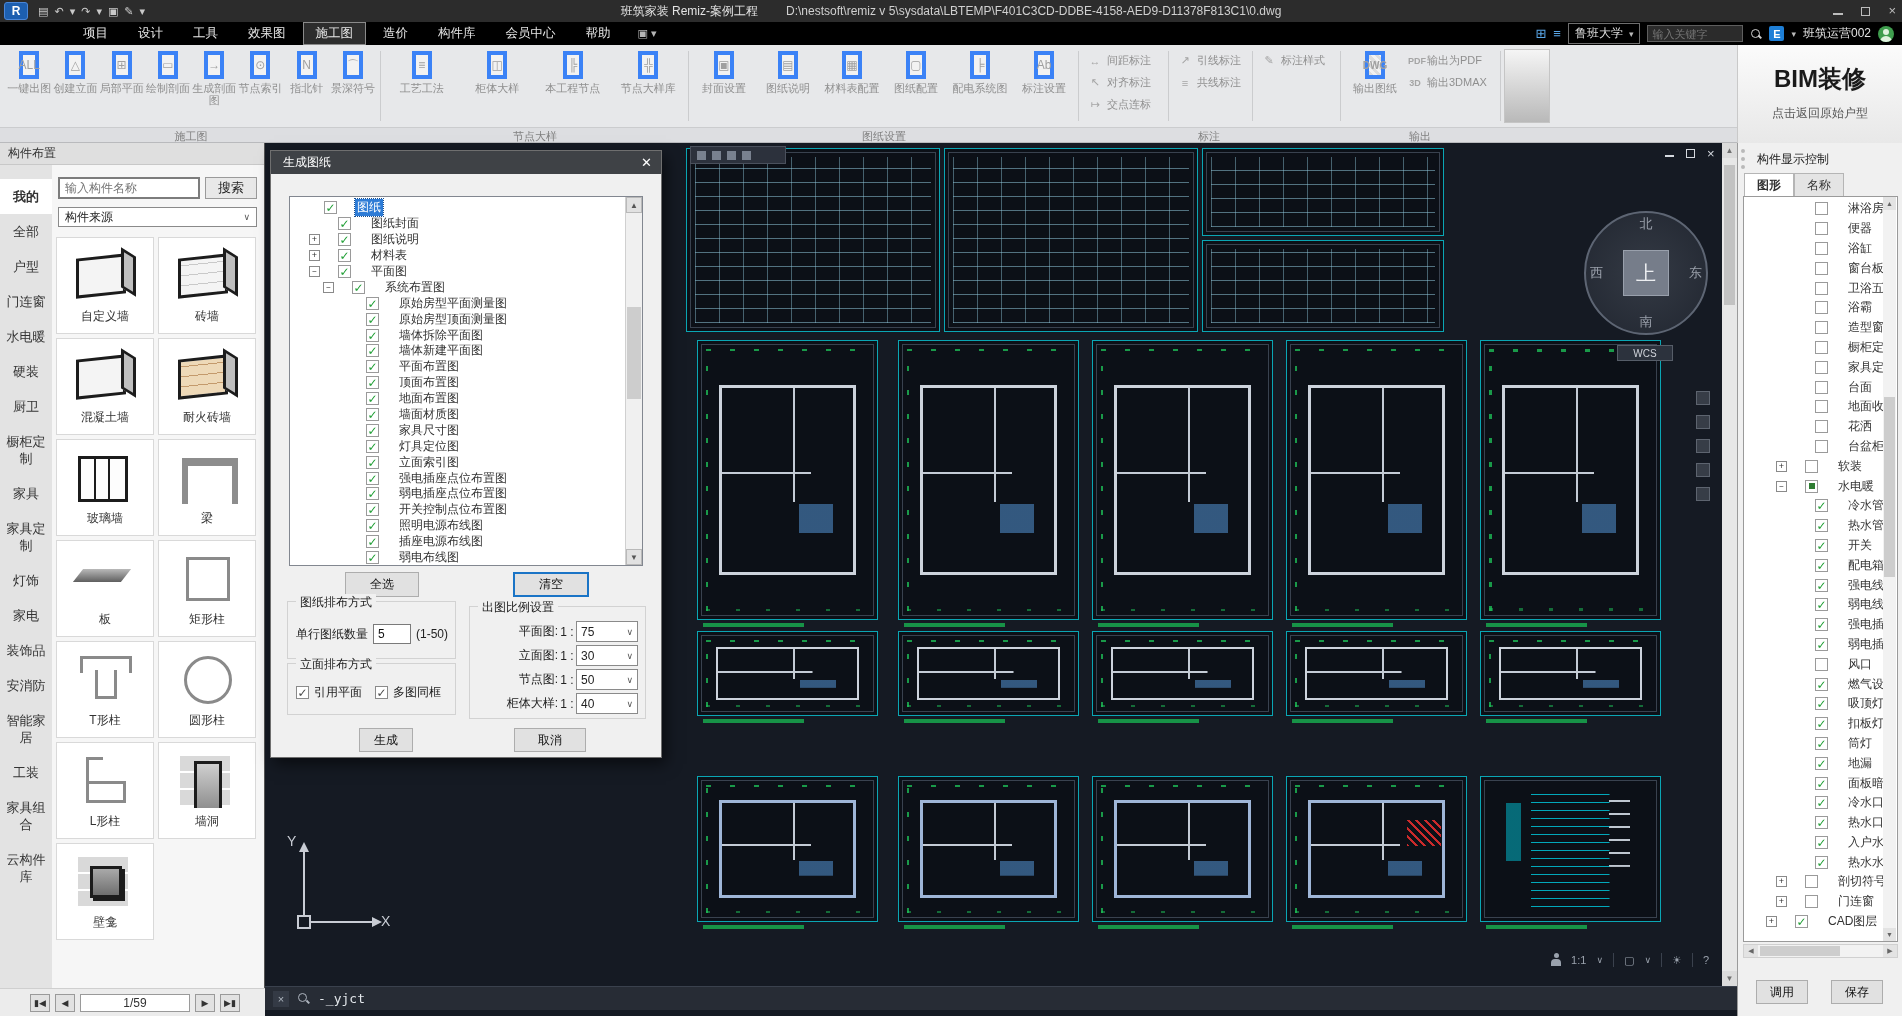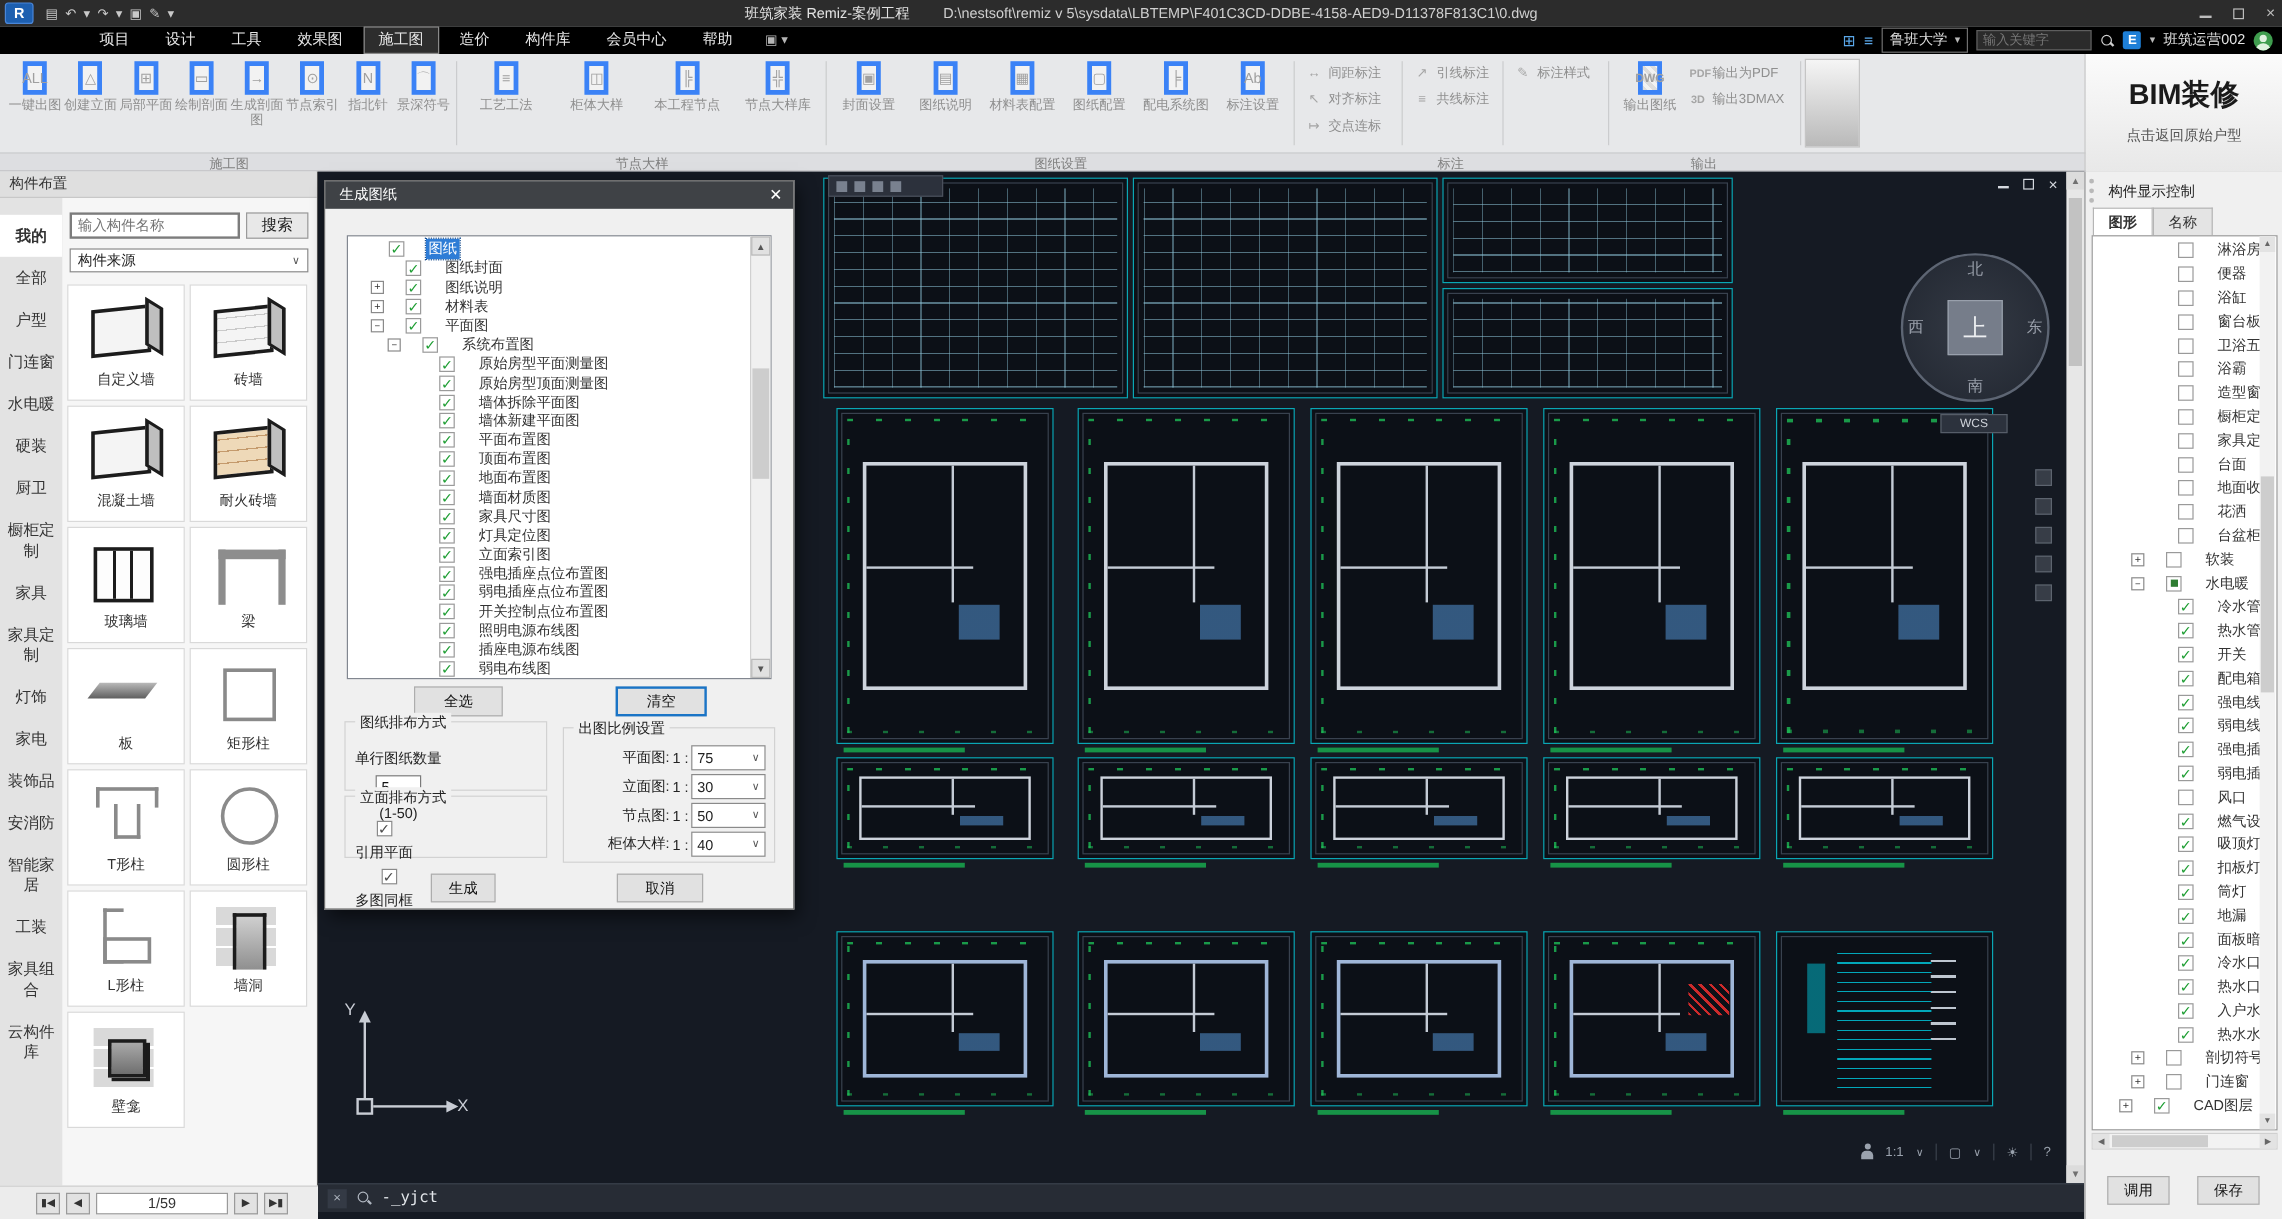--- a/index.html
+++ b/index.html
@@ -162,21 +162,21 @@
   .chk-mix .cb::before{content:"";position:absolute;inset:2.5px;background:#2e7d32;}
   .tlabel{padding:0 2px;}
   .sel .tlabel{background:#2e7cd6;color:#fff;outline:1px dotted #1a4f8f;}
   .dlg-vscroll{position:absolute;right:19px;top:46px;width:17px;height:368px;background:#f0f0f0;border-left:1px solid #d0d0d0;}
   .dlg-vscroll .ar{position:absolute;left:0;width:16px;height:16px;background:#e1e1e1;border:1px solid #b9b9b9;color:#555;font-size:8px;display:flex;align-items:center;justify-content:center;}
   .dlg-vscroll .th{position:absolute;left:1px;top:110px;width:14px;height:92px;background:#cdcdcd;}
   .btn{position:absolute;background:#e1e1e1;border:1px solid #adadad;font-size:12px;color:#111;display:flex;align-items:center;justify-content:center;cursor:default;font-family:inherit;}
   .btn.focused{border:2px solid #1a74c6;}
   .groupbox{position:absolute;border:1px solid #d2d2d2;}
   .gb-label{position:absolute;left:8px;top:-8px;background:#f0f0f0;padding:0 4px;font-size:12px;color:#222;}
-  .gb-row{position:absolute;display:flex;align-items:center;gap:5px;font-size:12px;color:#222;flex-direction:column;}
+  .gb-row{position:absolute;display:flex;align-items:center;gap:5px;font-size:12px;color:#222;}
   .num-input{width:38px;height:20px;border:1px solid #7a7a7a;background:#fff;font-size:12px;padding:0 4px;font-family:inherit;color:#111;}
   .wincb{width:13px;height:13px;border:1px solid #8a8a8a;background:#fff;position:relative;flex:none;}
   .wincb::before{content:"✓";position:absolute;left:0.5px;top:-1px;color:#4a4a4a;font-size:12px;font-weight:bold;}
   .scale-row{position:absolute;display:flex;align-items:center;font-size:12px;color:#222;}
   .scale-lab{width:86px;text-align:right;}
   .scale-ratio{width:18px;text-align:center;}
   .scale-sel{width:62px;height:21px;background:#fff;border:1px solid #8a8a8a;display:flex;align-items:center;justify-content:space-between;padding:0 4px;}
   .chev{font-size:9px;color:#555;}
 
   

